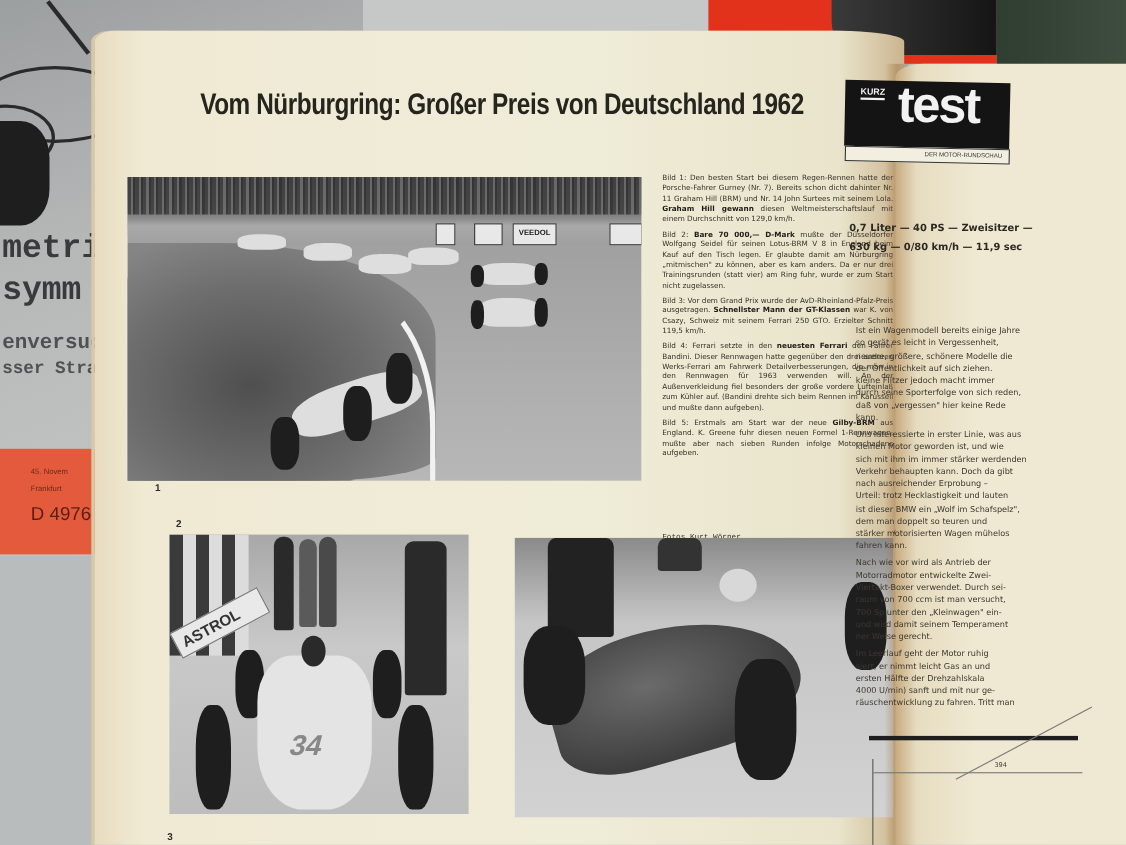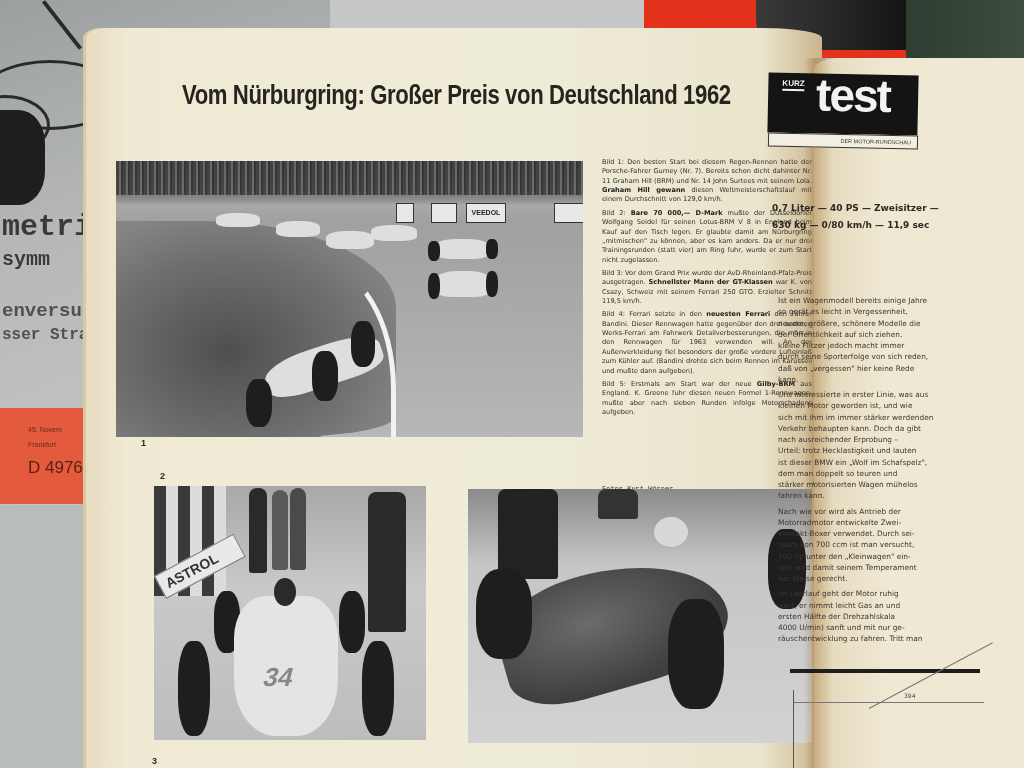--- a/index.html
+++ b/index.html
@@ -118,21 +118,21 @@
 </style>
 </head>
 <body>
 
 <div class="bg-mag-left">
   <div class="cable" style="left:-20px;top:60px;width:140px;height:70px;"></div>
   <div class="cable" style="left:-40px;top:95px;width:90px;height:60px;"></div>
   <div style="position:absolute;left:60px;top:-5px;width:4px;height:60px;background:#2a2a2a;transform:rotate(-38deg);"></div>
   <div class="tyre"></div>
   <div class="cover-text" style="top:210px;font-size:30px;">metris</div>
-  <div class="cover-text" style="top:248px;font-size:20px;">symm</div>
+  <div class="cover-text" style="top:248px;font-size:30px;">symm</div>
   <div class="cover-text" style="top:300px;font-size:19px;color:#505052;">enversuch</div>
   <div class="cover-text" style="top:326px;font-size:16px;color:#505052;">sser Stra</div>
   <div class="red-band">
     <span class="small" style="left:28px;top:18px;">45. Novem</span>
     <span class="small" style="left:28px;top:33px;">Frankfurt</span>
     <span class="code">D 4976</span>
   </div>
 </div>
 <div class="bg-gap"></div>
 <div class="bg-mag-top-red">

